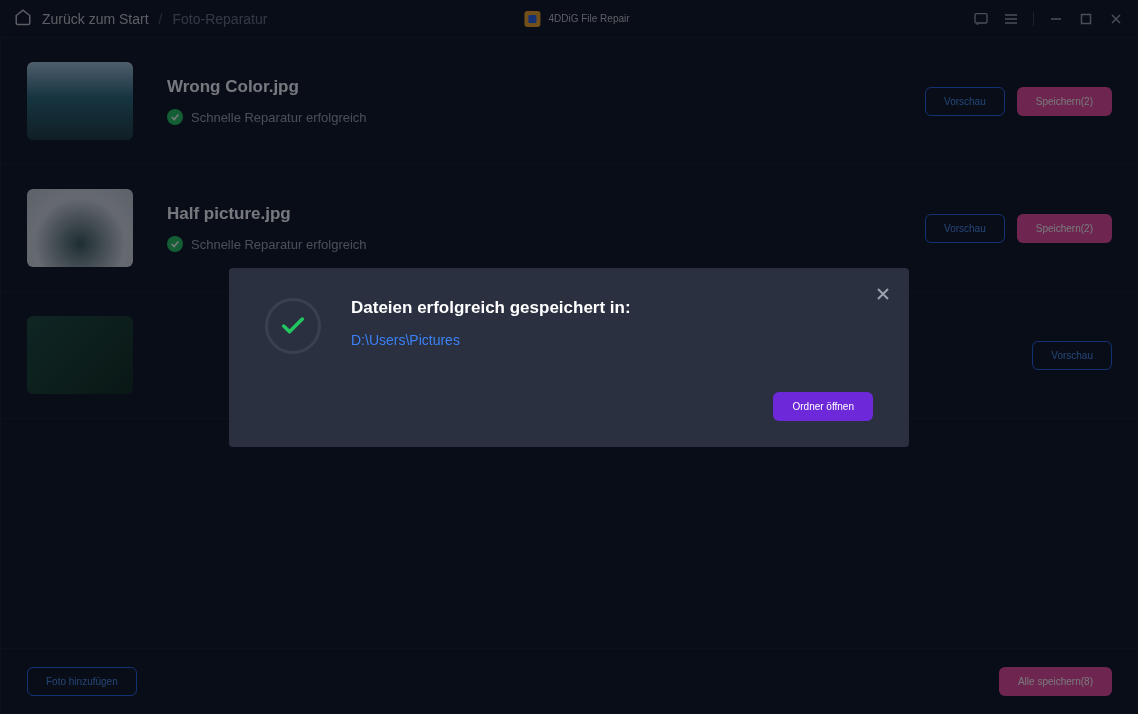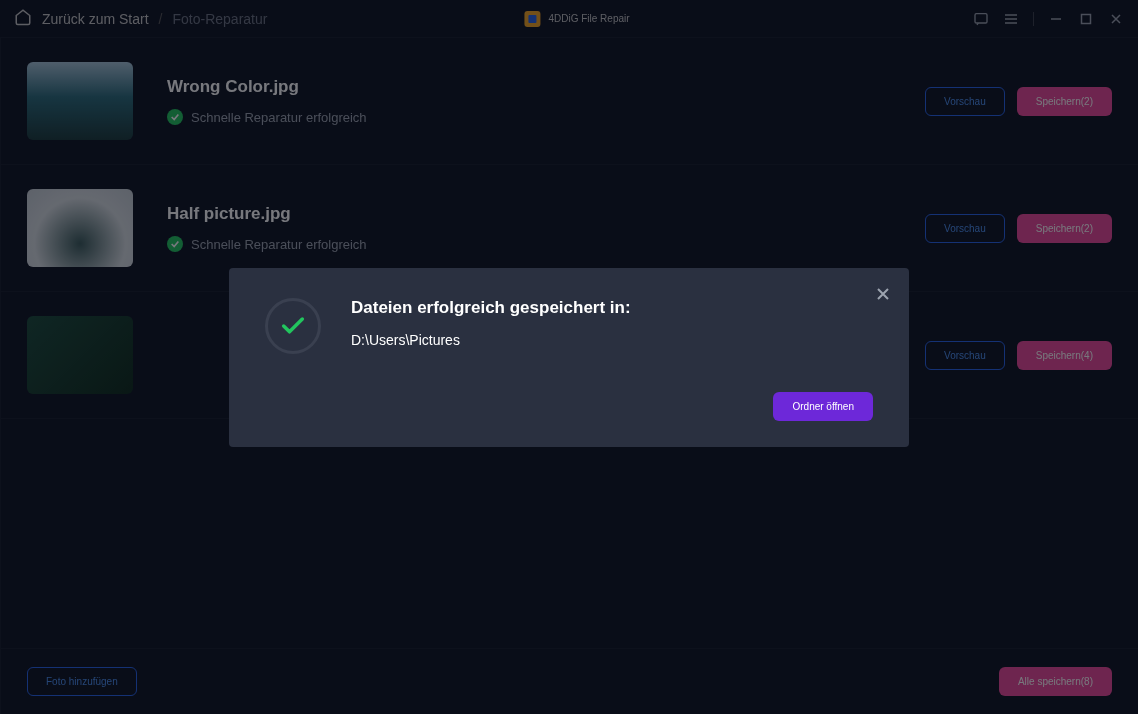--- a/index.html
+++ b/index.html
@@ -95,21 +95,21 @@
   color: #9ca3af; cursor: pointer; font-size: 20px;
 }
 .modal-body { display: flex; gap: 30px; align-items: flex-start; }
 .check-lg {
   width: 56px; height: 56px; border-radius: 50%;
   border: 3px solid #3a4050;
   display: flex; align-items: center; justify-content: center;
   flex-shrink: 0;
 }
 .modal-text h3 { font-size: 17px; font-weight: 600; color: #ffffff; margin-bottom: 14px; }
-.modal-text .path { font-size: 14px; color: #ffffff; }
+.modal-text .path { font-size: 14px; color: #3b82f6; }
 .modal-actions { display: flex; justify-content: flex-end; margin-top: 38px; }
 </style>
 </head>
 <body>
 
 <div class="titlebar">
   <div class="breadcrumb">
     <span>
       <svg width="18" height="18" viewBox="0 0 24 24" fill="none" stroke="#c5c5c5" stroke-width="2">
           <path d="M3 10l9-7 9 7v10a2 2 0 0 1-2 2H5a2 2 0 0 1-2-2z"></path>
@@ -197,21 +197,20 @@
         </div>
       </div>
 
       <div class="row">
         <div class="thumb t3"></div>
         <div class="info">
           <div class="fname"></div>
         </div>
         <div class="actions">
           <button class="btn btn-outline-blue">Vorschau</button>
-          <button class="btn btn-blue">Speichern(4)</button>
         </div>
       </div>
 
     </div>
 
     <div class="footer">
       <button class="btn btn-outline-blue">Foto hinzufügen</button>
       <div class="spacer"></div>
       <button class="btn btn-blue">Alle speichern(8)</button>
     </div>

